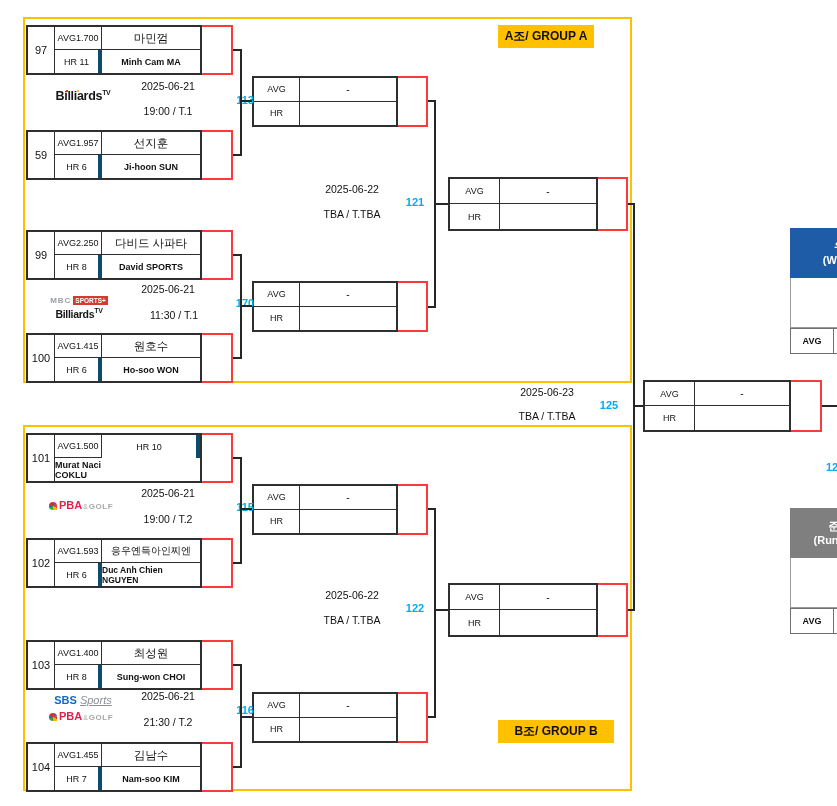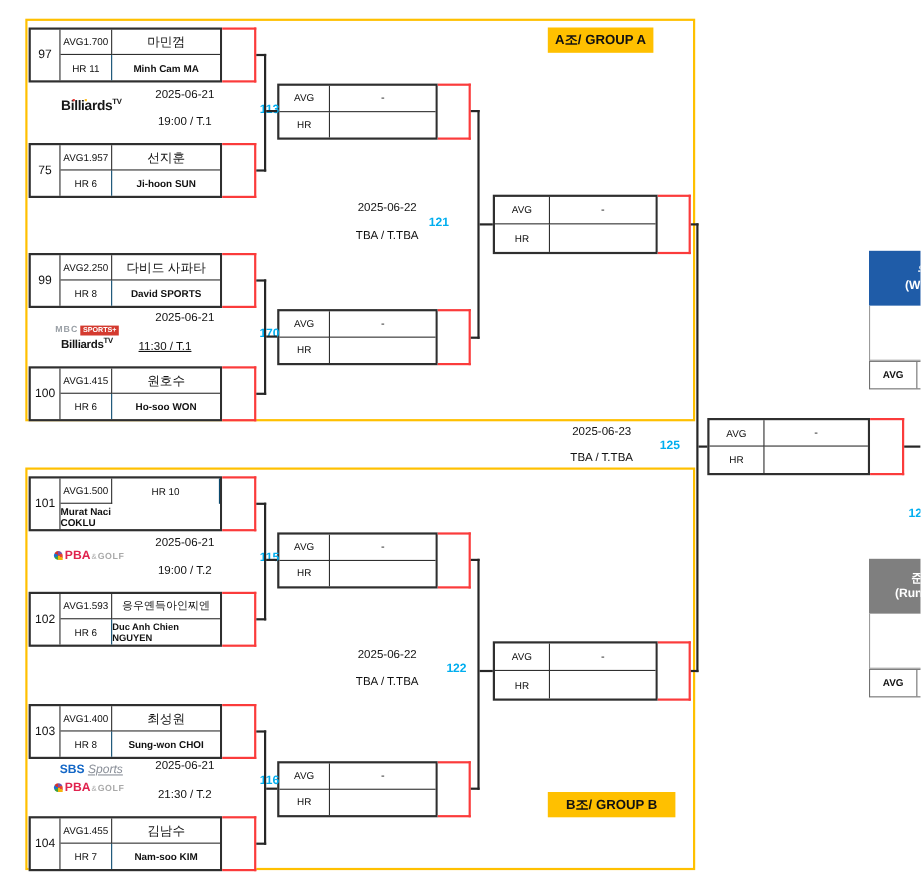--- a/index.html
+++ b/index.html
@@ -11,21 +11,21 @@
   .group-frame{position:absolute;border:2px solid #FFC000;background:transparent;}
   .group-label{position:absolute;background:#FFC000;color:#111;font-weight:bold;font-size:12px;
                display:flex;align-items:center;justify-content:center;}
 
   
   .match-box{position:absolute;width:176px;height:50px;border:2px solid #2f2f2f;background:#fff;
              display:grid;grid-template-columns:27px 47px 1fr;grid-template-rows:1fr 1fr;}
   .mb-no{grid-row:1/3;border-right:1px solid #2f2f2f;display:flex;align-items:center;justify-content:center;font-size:11px;}
   .mb-avg{border-right:1px solid #2f2f2f;border-bottom:1px solid #2f2f2f;display:flex;align-items:center;justify-content:center;font-size:9px;}
   .mb-kr{border-bottom:1px solid #2f2f2f;display:flex;align-items:center;justify-content:center;font-size:11.5px;}
-  .mb-hr{border-right:1px solid #0c4a6e;display:flex;align-items:center;justify-content:center;font-size:9px;}
+  .mb-hr{border-right:4px solid #0c4a6e;display:flex;align-items:center;justify-content:center;font-size:9px;}
   .mb-en{display:flex;align-items:center;justify-content:center;font-size:9px;font-weight:bold;}
 
   
   .red-cell{position:absolute;border:2px solid #fb3b3b;border-left:none;background:#fff;}
 
   
   .slot-box{position:absolute;border:2px solid #2f2f2f;background:#fff;
             display:grid;grid-template-columns:46px 1fr;grid-template-rows:1fr 1fr;}
   .sb-label{border-right:1px solid #2f2f2f;border-bottom:1px solid #2f2f2f;display:flex;align-items:center;justify-content:center;font-size:9px;}
   .sb-val{border-bottom:1px solid #2f2f2f;display:flex;align-items:center;justify-content:center;font-size:10px;}
@@ -85,21 +85,21 @@
   <div class="match-box" style="left:26px;top:25px;">
     <div class="mb-no">97</div>
     <div class="mb-avg">AVG1.700</div>
     <div class="mb-kr">마민껌</div>
     <div class="mb-hr">HR 11</div>
     <div class="mb-en">Minh Cam MA</div>
   </div>
   <div class="red-cell" style="left:202px;top:25px;width:31px;height:50px;"></div>
 
   <div class="match-box" style="left:26px;top:130px;">
-    <div class="mb-no">75</div>
+    <div class="mb-no">59</div>
     <div class="mb-avg">AVG1.957</div>
     <div class="mb-kr">선지훈</div>
     <div class="mb-hr">HR 6</div>
     <div class="mb-en">Ji-hoon SUN</div>
   </div>
   <div class="red-cell" style="left:202px;top:130px;width:31px;height:50px;"></div>
 
   <div class="match-box" style="left:26px;top:230px;">
     <div class="mb-no">99</div>
     <div class="mb-avg">AVG2.250</div>
@@ -207,34 +207,34 @@
     <div class="sb-label2">HR</div>
     <div class="sb-val2"></div>
   </div>
   <div class="red-cell" style="left:791px;top:380px;width:31px;height:52px;"></div>
 
   <div class="fx-date" style="left:103px;top:80px;">2025-06-21</div>
   <div class="fx-time" style="left:103px;top:105px;">19:00 / T.1</div>
   <div class="fx-no" style="left:228px;top:94px;">113</div>
 
   <div class="fx-date" style="left:103px;top:283px;">2025-06-21</div>
-  <div class="fx-time" style="left:85px;top:309px;text-decoration:underline;">11:30 / T.1</div>
+  <div class="fx-time" style="left:109px;top:309px;">11:30 / T.1</div>
   <div class="fx-no" style="left:228px;top:297px;">170</div>
 
   <div class="fx-date" style="left:103px;top:487px;">2025-06-21</div>
   <div class="fx-time" style="left:103px;top:513px;">19:00 / T.2</div>
   <div class="fx-no" style="left:228px;top:501px;">115</div>
 
   <div class="fx-date" style="left:103px;top:690px;">2025-06-21</div>
   <div class="fx-time" style="left:103px;top:716px;">21:30 / T.2</div>
   <div class="fx-no" style="left:228px;top:704px;">116</div>
 
   <div class="fx-date" style="left:292px;top:183px;width:120px;">2025-06-22</div>
   <div class="fx-time" style="left:292px;top:208px;width:120px;">TBA / T.TBA</div>
-  <div class="fx-no" style="left:382px;top:196px;">121</div>
+  <div class="fx-no" style="left:398px;top:196px;">121</div>
 
   <div class="fx-date" style="left:292px;top:589px;width:120px;">2025-06-22</div>
   <div class="fx-time" style="left:292px;top:614px;width:120px;">TBA / T.TBA</div>
   <div class="fx-no" style="left:398px;top:602px;">122</div>
 
   <div class="fx-date" style="left:487px;top:386px;width:120px;">2025-06-23</div>
   <div class="fx-time" style="left:487px;top:410px;width:120px;">TBA / T.TBA</div>
   <div class="fx-no" style="left:592px;top:399px;">125</div>
 
   <div class="fx-no" style="left:826px;top:461px;text-align:left;">126</div>

